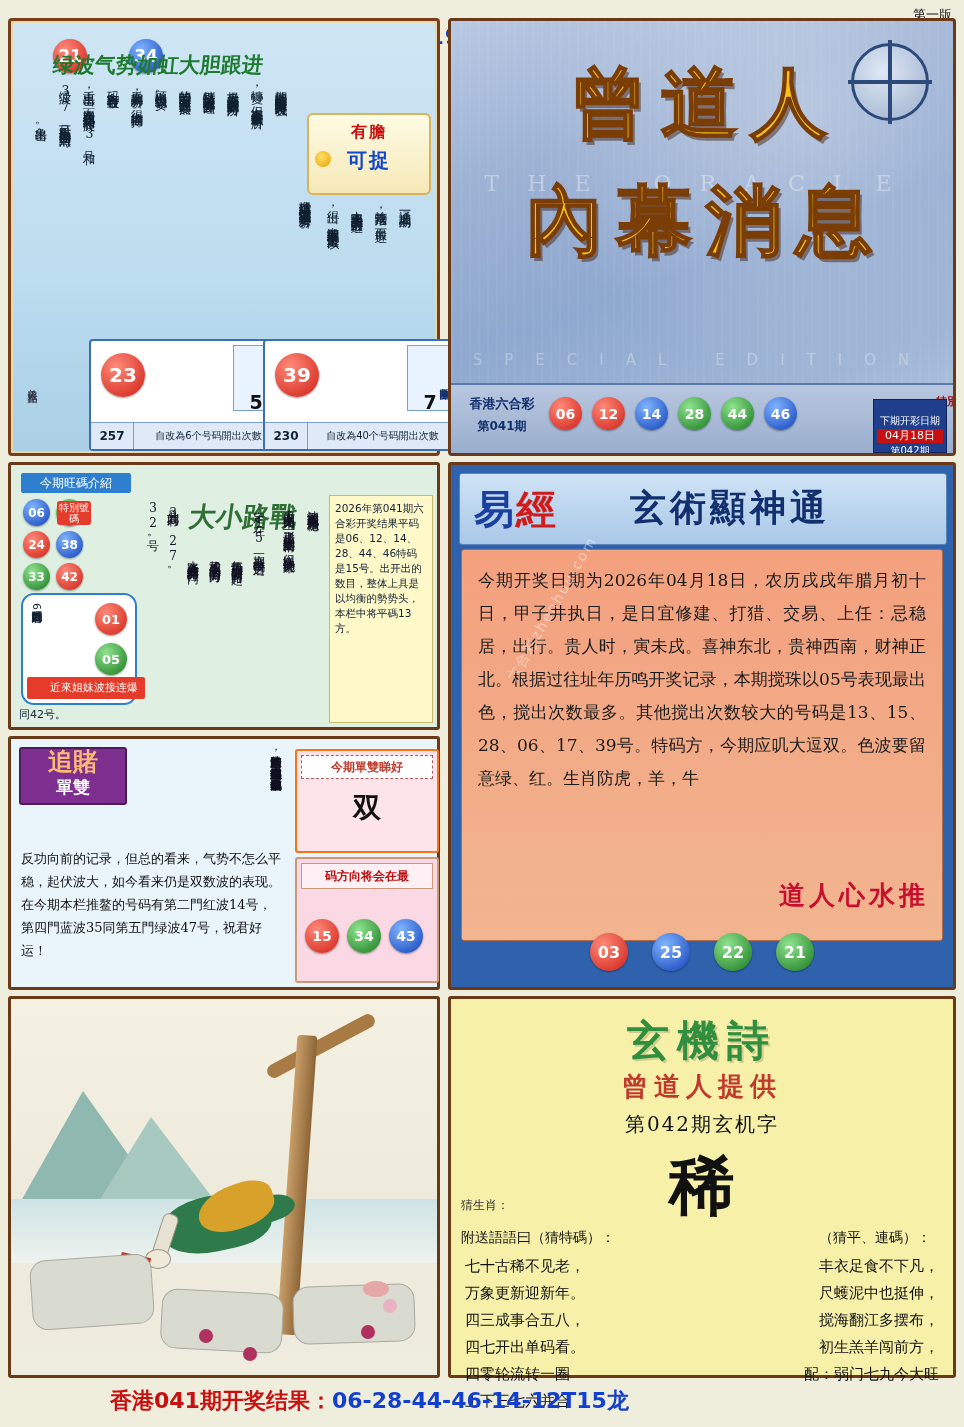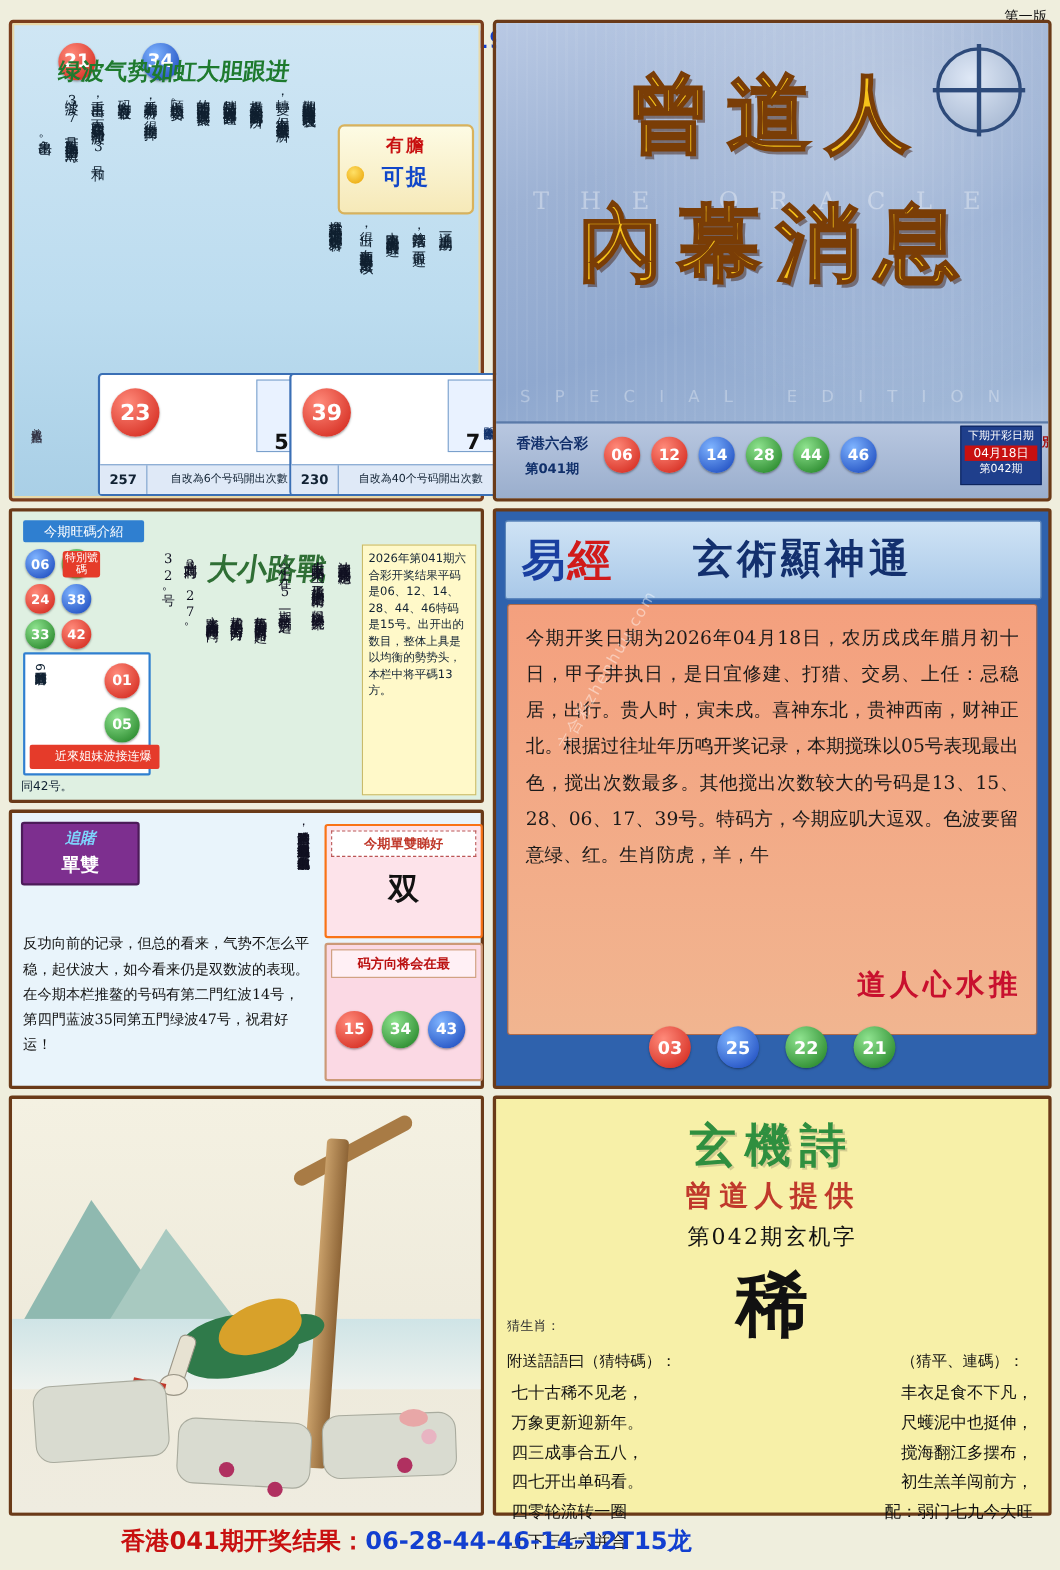--- a/index.html
+++ b/index.html
@@ -160,23 +160,23 @@
     font-size:13px;color:#12306b;font-weight:bold;line-height:22px;
   }
   .ds-label .sub{font-size:12px;color:#11306b;}
   .ds-balls{position:absolute;left:98px;top:12px;display:flex;gap:10px;}
   .ds-balls .ball{width:33px;height:33px;font-size:14px;}
   .ds-special{
     position:absolute;left:480px;top:10px;width:54px;text-align:center;
     font-size:11px;color:#a31010;font-weight:bold;line-height:13px;
   }
   .ds-date{
-    position:absolute;right:6px;top:2px;width:74px;height:54px;
+    position:absolute;right:6px;top:14px;width:74px;height:54px;
     background:#1f3f8c;border:1px solid #0d255e;color:#fff;text-align:center;
-    font-size:10px;line-height:14px;padding-top:2px;box-sizing:border-box;
+    font-size:10px;line-height:14px;padding-top:14px;box-sizing:border-box;
   }
   .ds-date .d2{background:#c81010;display:block;margin:1px 3px;font-size:11px;}
   .ds-date .d3{display:block;font-size:10px;}
 
   
   .p-mid1{
     left:8px;top:462px;width:432px;height:268px;
     background:#dff0e2;border:3px solid #6a3a18;border-radius:3px;
   }
   .mi-title{
@@ -187,21 +187,21 @@
   .mi-grid{position:absolute;left:12px;top:34px;width:110px;}
   .mi-grid .row{display:flex;gap:6px;margin-bottom:5px;}
   .mi-grid .ball{width:27px;height:27px;font-size:12px;}
   .mi-badge{
     position:absolute;left:46px;top:36px;width:34px;height:24px;
     background:#e53b2a;color:#fff;font-size:10px;line-height:11px;text-align:center;
     border-radius:3px;padding-top:1px;box-sizing:border-box;
   }
   .mi-box2{
     position:absolute;left:10px;top:128px;width:112px;height:108px;
-    background:#fff;border:2px solid #2f7fd0;border-radius:2px;
+    background:#fff;border:2px solid #2f7fd0;border-radius:13px;
   }
   .mi-box2 .ball{position:absolute;right:8px;width:32px;height:32px;font-size:13px;}
   .mi-box2 .b1{top:8px;}
   .mi-box2 .b2{top:48px;}
   .mi-box2 .t1{
     position:absolute;left:6px;top:8px;writing-mode:vertical-rl;
     font-size:11px;line-height:15px;color:#123;
   }
   .mi-box2 .strip{
     position:absolute;left:4px;bottom:4px;width:102px;height:22px;
@@ -230,21 +230,21 @@
 
   
   .p-mid2{
     left:8px;top:736px;width:432px;height:254px;
     background:#e9f4fb;border:3px solid #6a3a18;border-radius:3px;
   }
   .zd-title{
     position:absolute;left:8px;top:8px;width:104px;height:54px;
     background:#7d2f8f;border:2px solid #4c1b59;border-radius:3px;
   }
-  .zd-title .t1{color:#7dd3fc;font-size:14px;text-align:center;line-height:26px;font-weight:bold;font-style:italic;}
+  .zd-title .t1{color:#fdba74;font-size:25px;text-align:center;line-height:26px;font-weight:bold;}
   .zd-title .t2{color:#fff;font-size:17px;text-align:center;line-height:24px;font-weight:bold;}
   .zd-text{
     position:absolute;left:122px;top:8px;width:152px;height:110px;
     writing-mode:vertical-rl;text-orientation:upright;
     font-size:11.5px;line-height:18px;color:#112;
     font-family:"DejaVu Serif","Liberation Serif",serif;
   }
   .zd-body{
     position:absolute;left:10px;top:108px;width:262px;
     font-size:13px;line-height:23px;color:#111;

